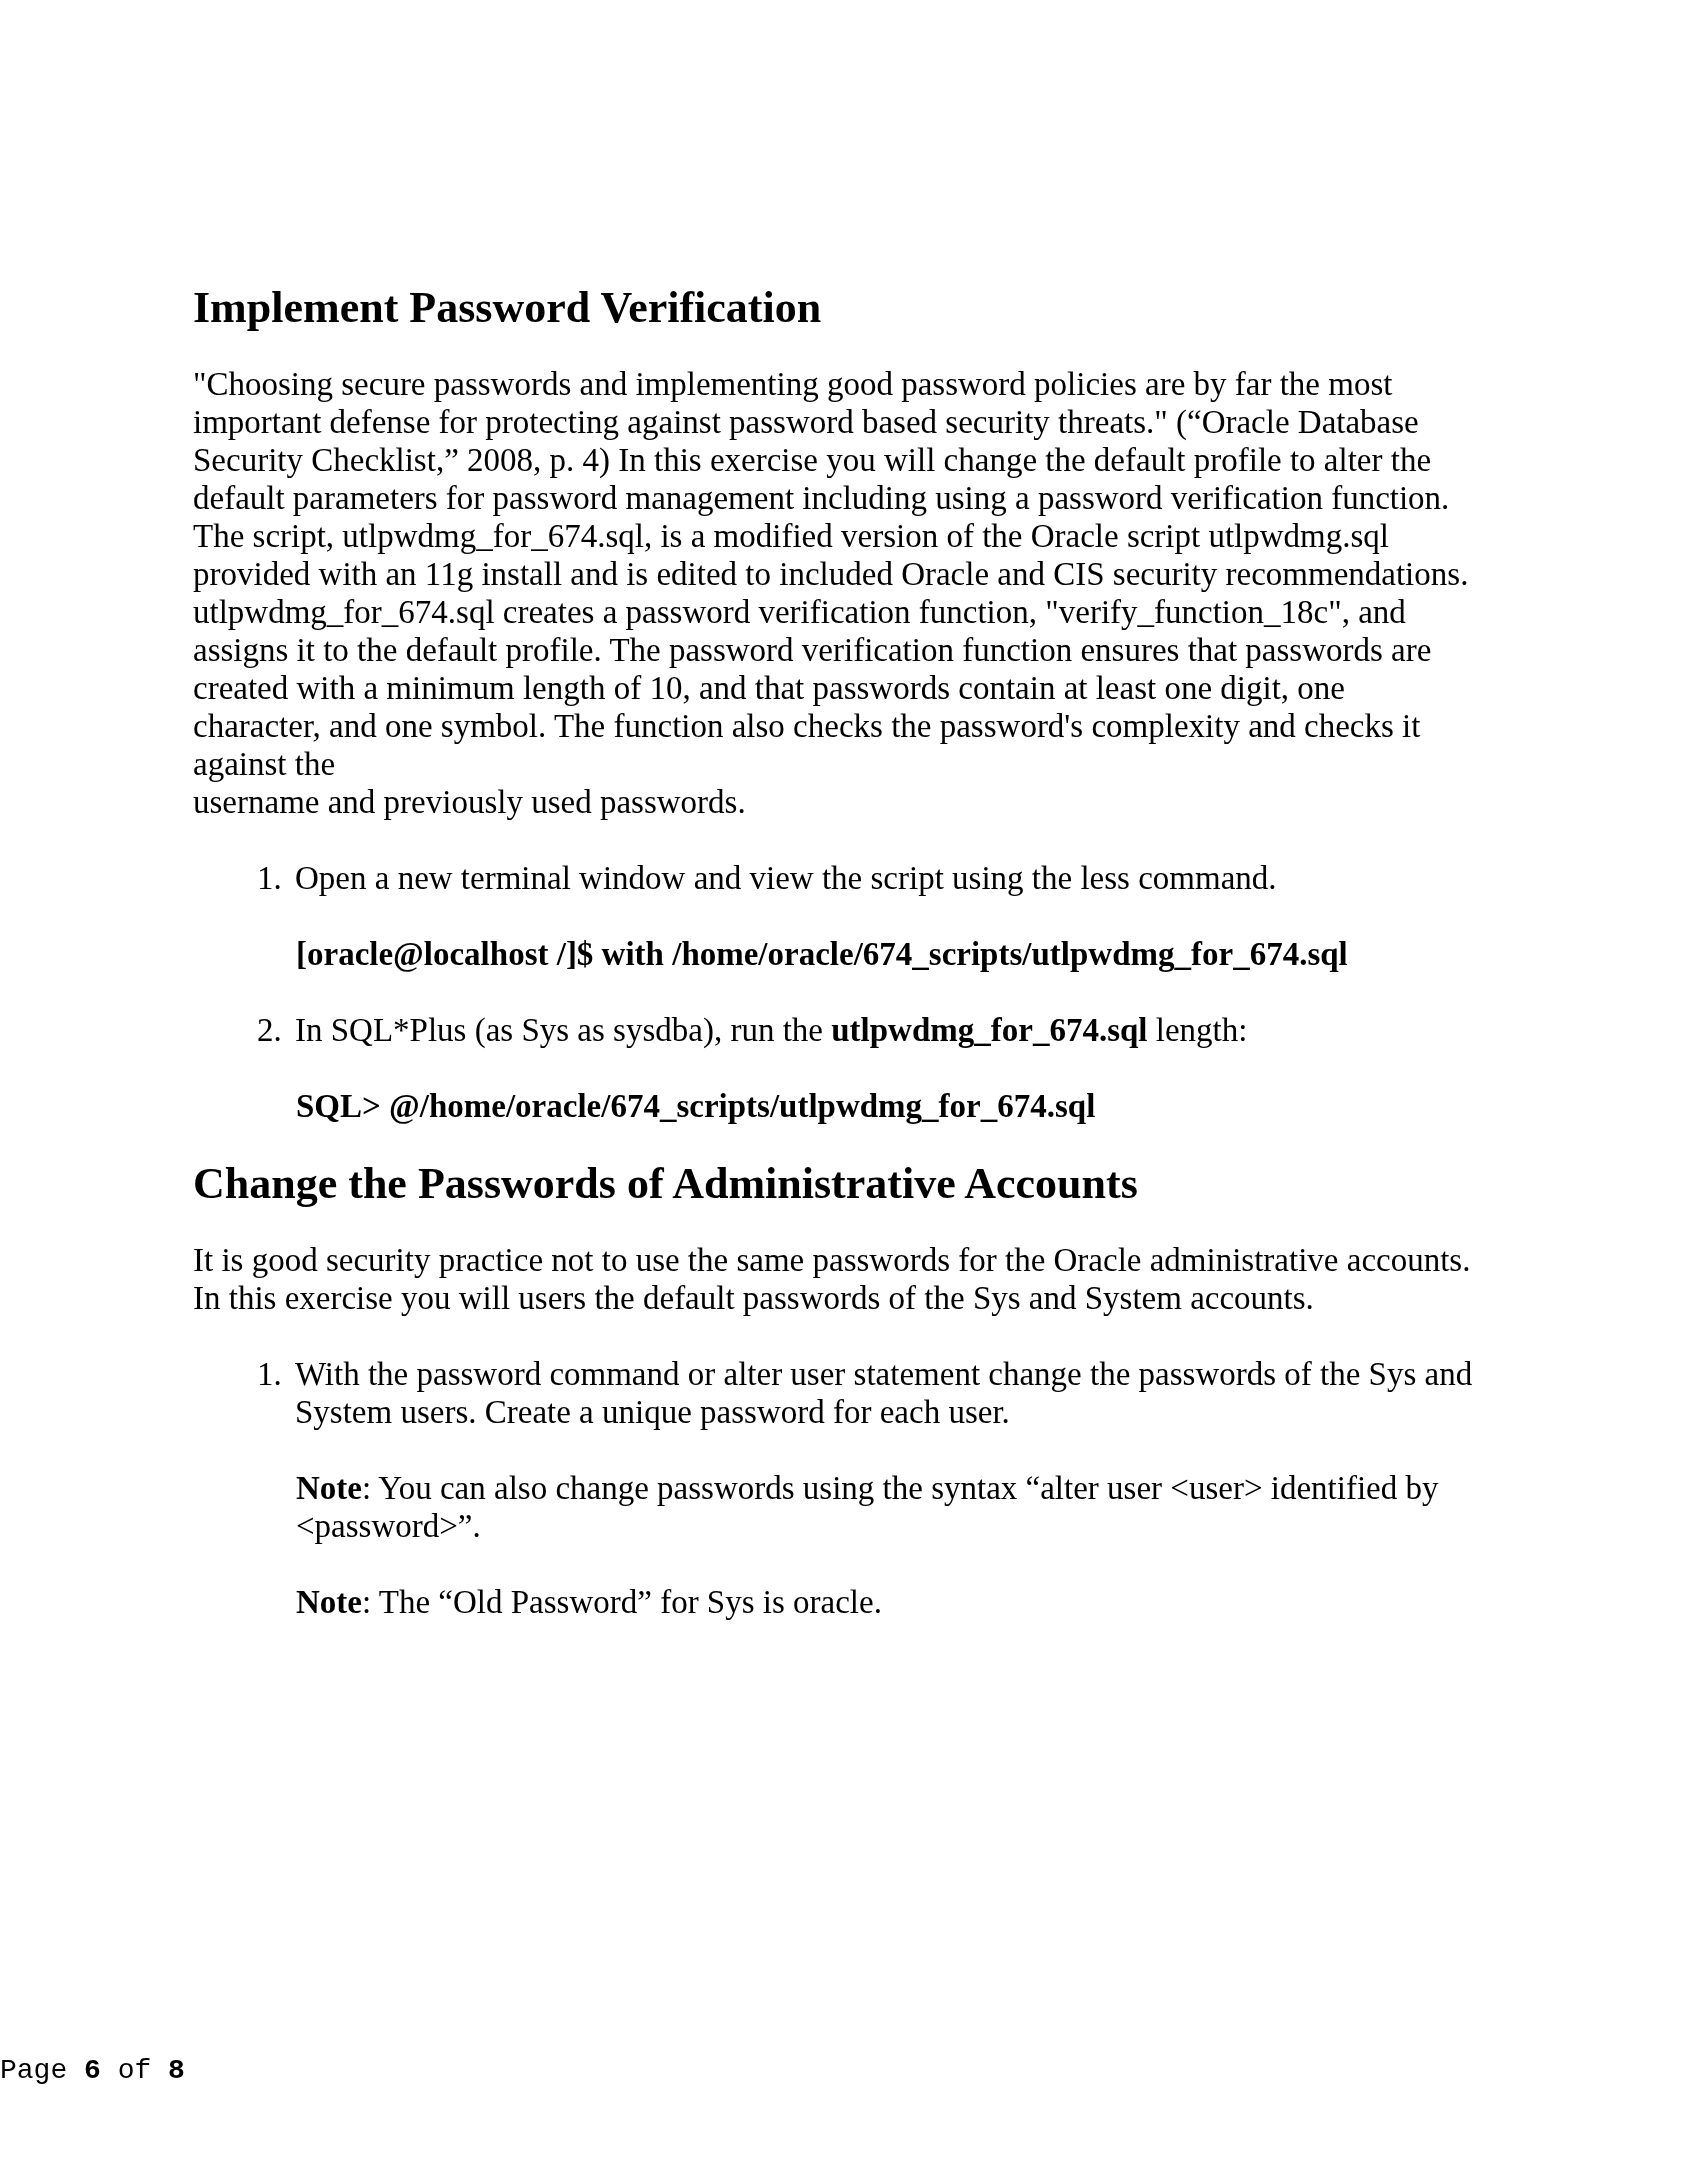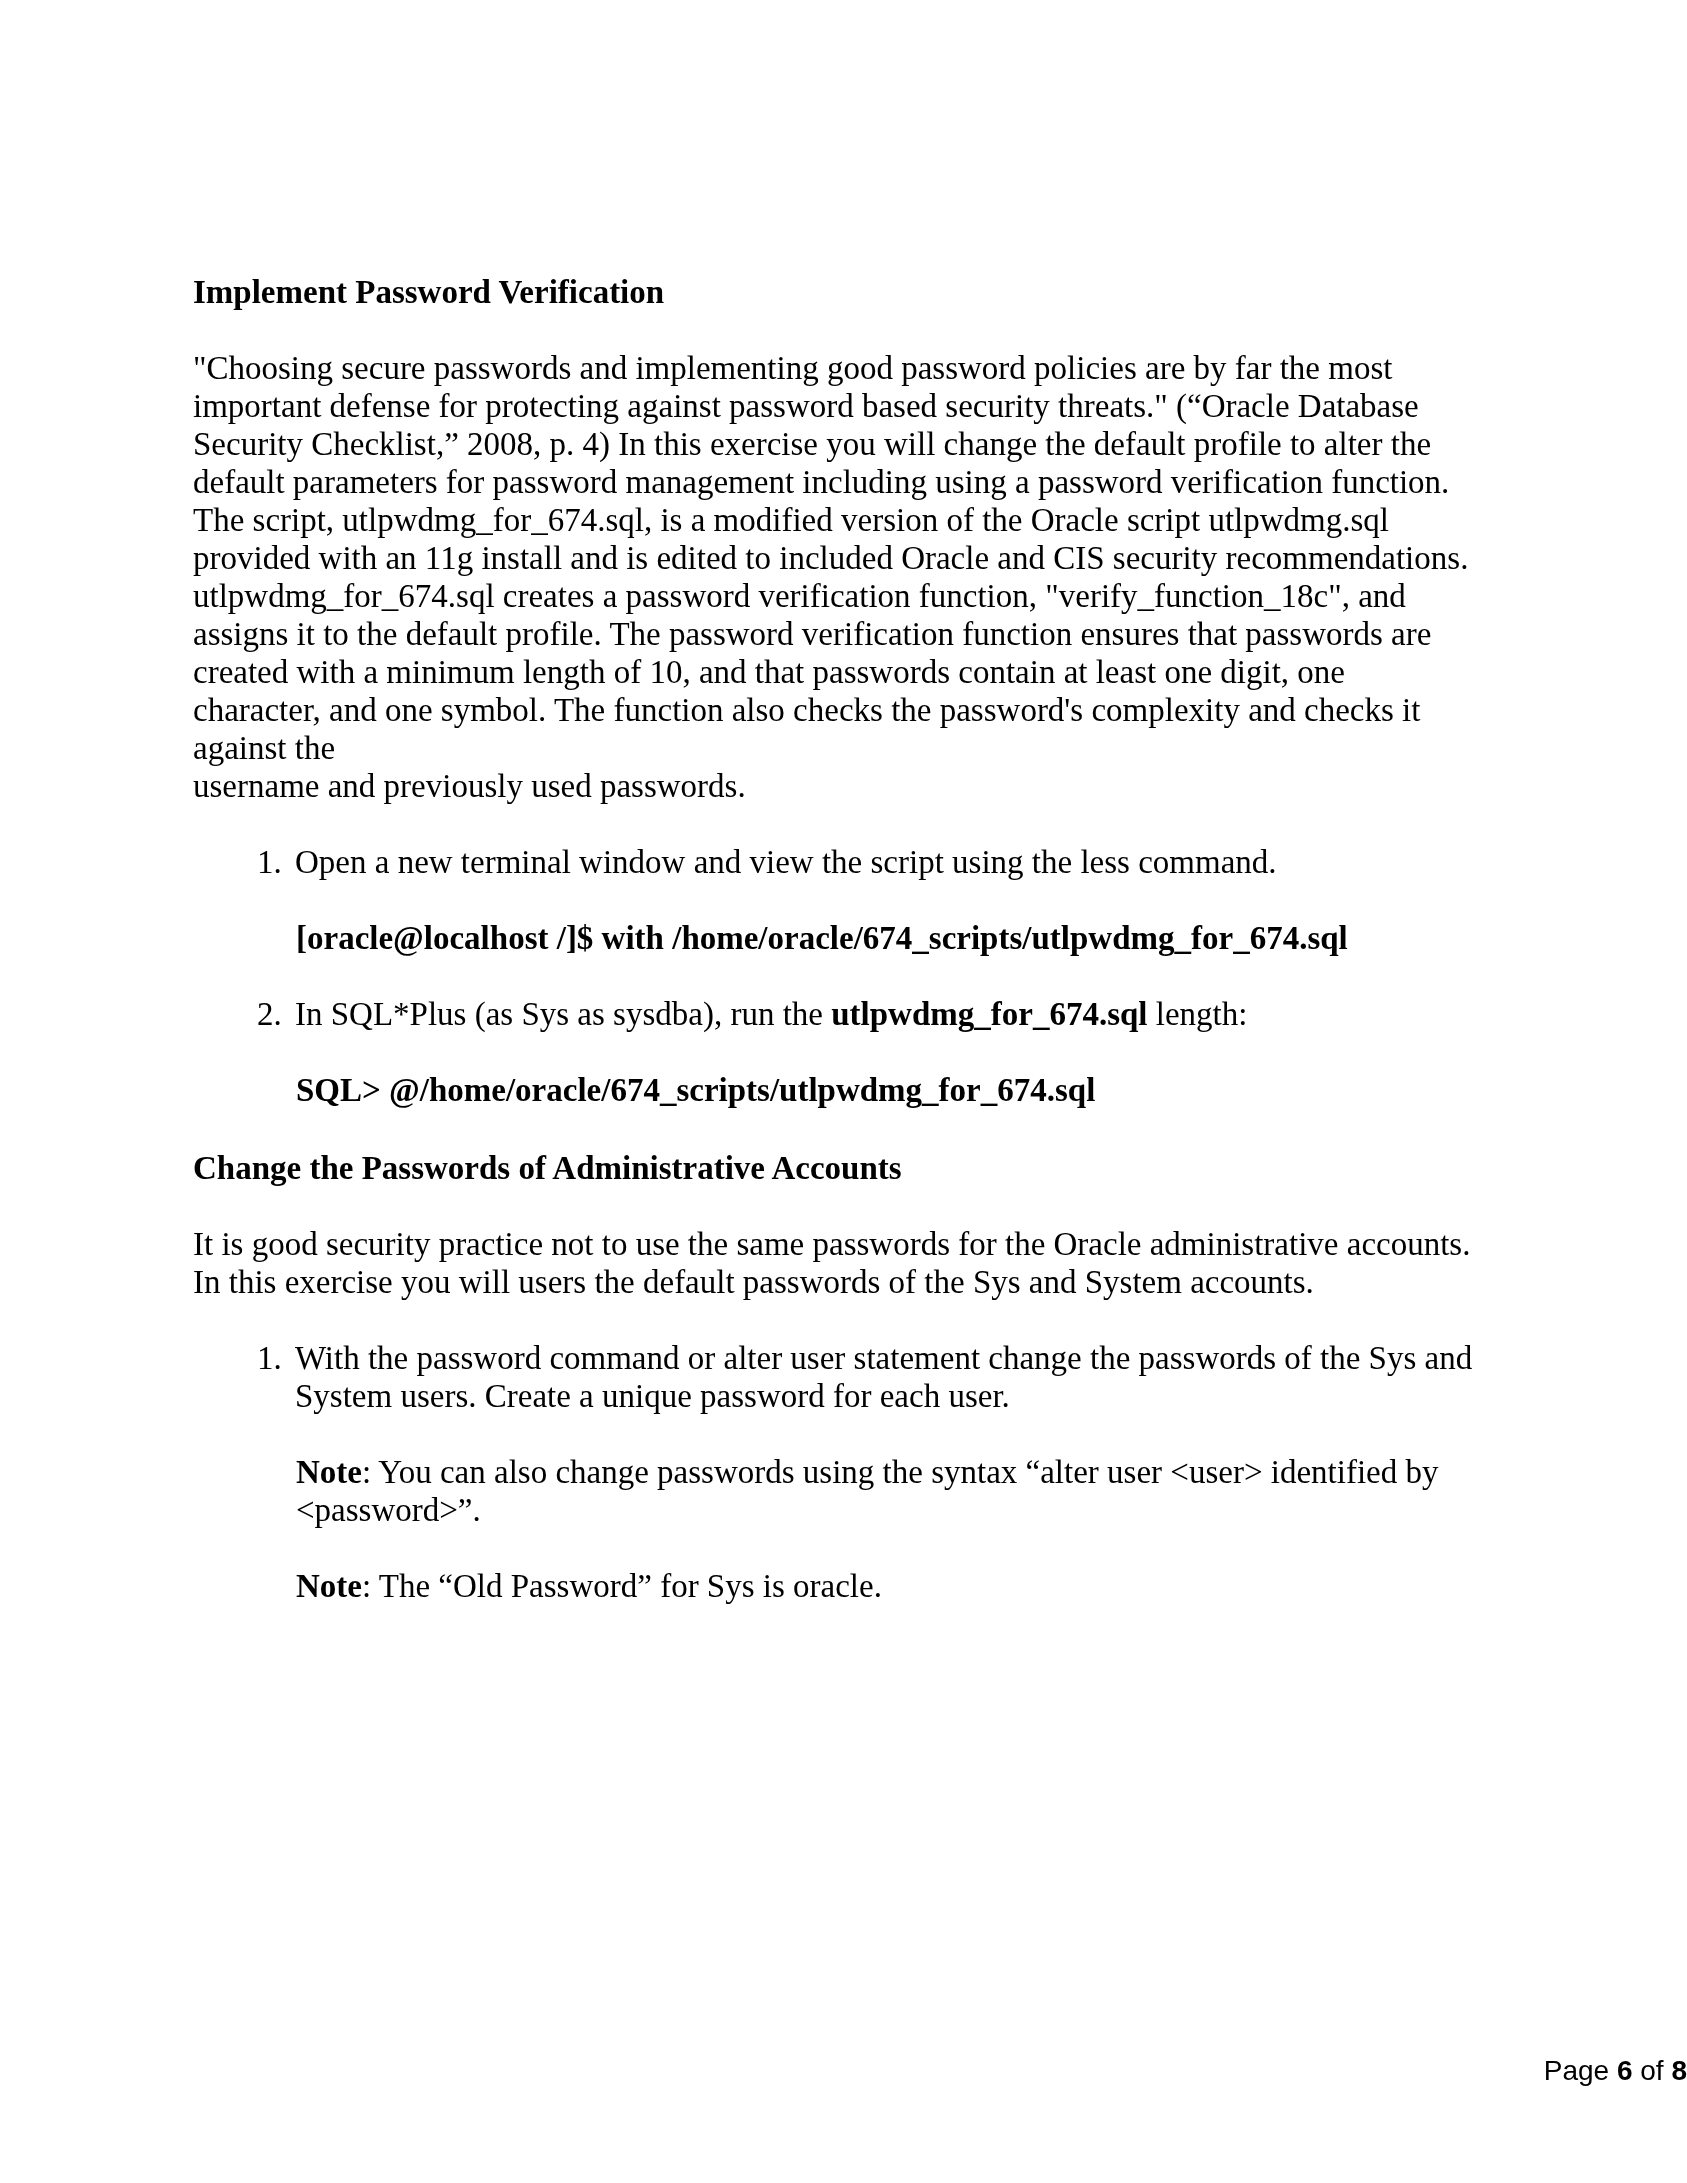--- a/index.html
+++ b/index.html
@@ -15,24 +15,24 @@
     overflow: hidden;
   }
   .content {
     position: absolute;
     top: 273px;
     left: 193px;
     right: 152px;
   }
   .blk { margin: 0 0 38px 0; white-space: pre; }
   h1.heading {
-    font-size: 33px;
+    font-size: 44px;
     line-height: 38px;
     font-weight: bold;
-    margin: 0 0 38px 0;
+    margin: 16px 0 38px 0;
     white-space: pre;
   }
   h1.heading.second { margin-top: 40px; }
   .list-item {
     display: flex;
     padding-left: 64px;
     margin: 0 0 38px 0;
   }
   .list-item .num { width: 38px; flex: none; white-space: pre; }
   .list-item .txt { flex: 1; white-space: pre; }
@@ -43,22 +43,22 @@
   }
   .note { margin-left: 103px; }
   .note b { font-weight: bold; }
   .note span { white-space: pre; }
   .note { white-space: pre; }
   .footer {
     position: absolute;
     top: 2055px;
     left: 0;
     width: 100%;
-    text-align: right;
-    font-family: Liberation Sans, sans-serif;
+    text-align: left;
+    font-family: Liberation Mono, monospace;
     font-size: 28px;
     line-height: 32px;
     color: #000000;
   }
   .footer b { font-weight: bold; }
 </style>
 </head>
 <body>
 
 <div class="page">

